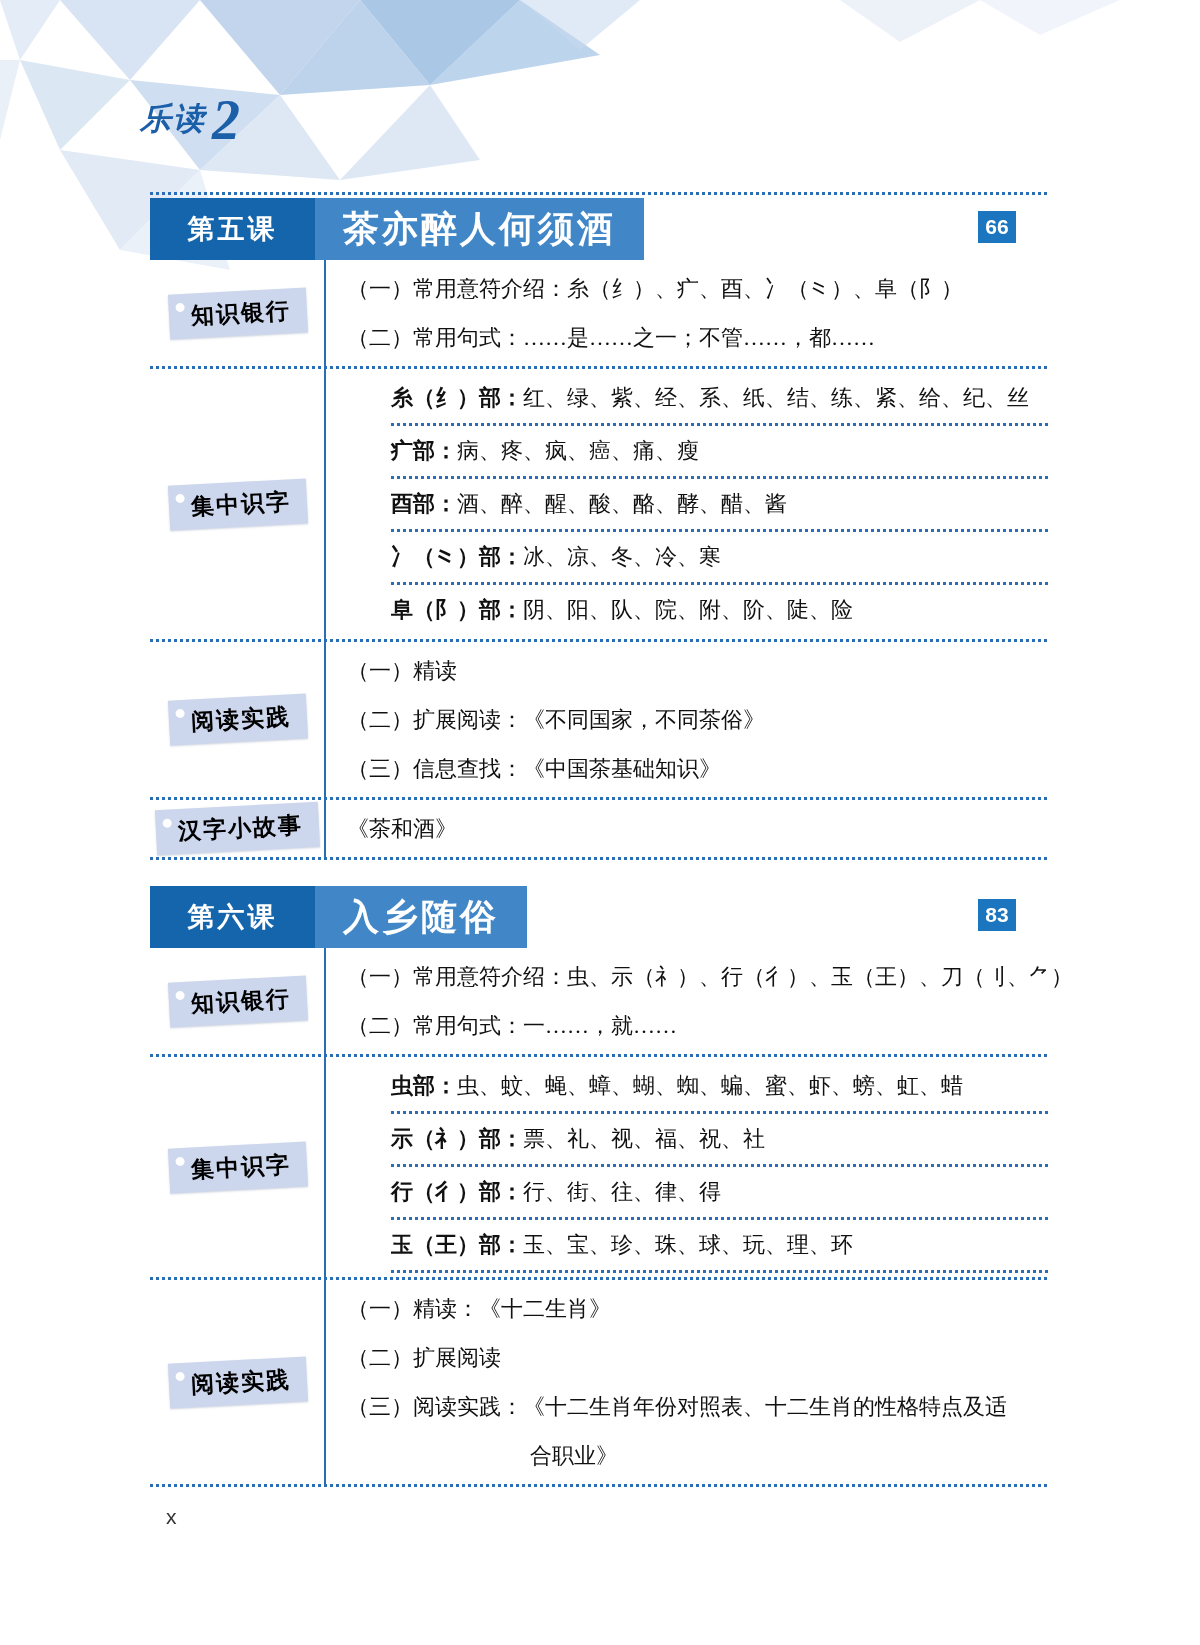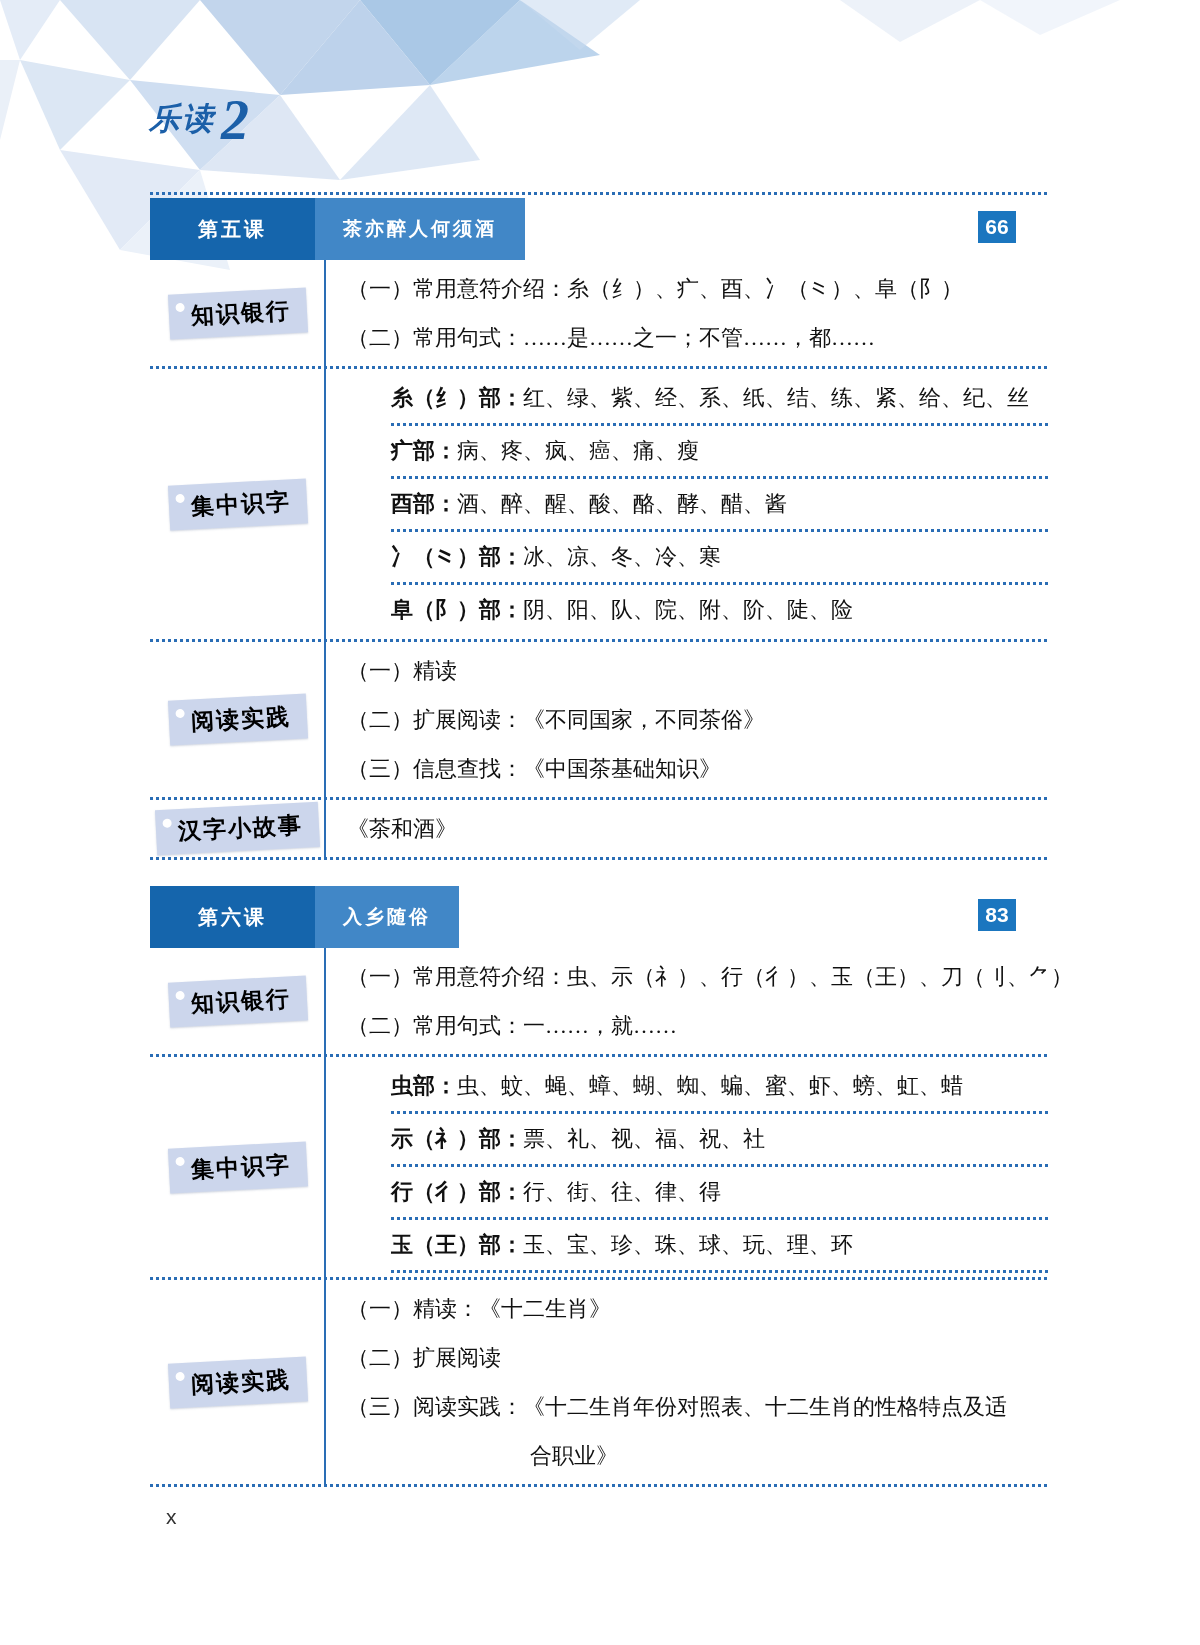--- a/index.html
+++ b/index.html
@@ -5,31 +5,31 @@
   :root{
     --dark-blue:#1565ac; --med-blue:#4187c7; --badge-blue:#1b76bf;
     --line:#2a6db5; --tag-bg:#ccd6ec; --logo-blue:#1b5fa8; --ink:#111;
   }
   html,body{margin:0;padding:0;}
   body{
     width:1200px;height:1645px;background:#fff;position:relative;overflow:hidden;
     font-family:"Liberation Sans",sans-serif;
   }
   .deco{position:absolute;left:0;top:0;pointer-events:none;}
-  .logo{position:absolute;left:149px;top:98px;color:var(--logo-blue);
+  .logo{position:absolute;left:140px;top:98px;color:var(--logo-blue);
     font-family:"Liberation Serif",serif;font-style:italic;font-weight:bold;}
   .logo .cn{font-size:31px;letter-spacing:2px;vertical-align:top;}
   .logo .num{font-size:56px;margin-left:6px;line-height:40px;display:inline-block;transform:translateY(2px);}
   .content{position:absolute;left:150px;top:192px;width:900px;}
   .dots{height:3px;background:repeating-linear-gradient(90deg,var(--line) 0 3px,transparent 3px 6px);}
   .section + .section{margin-top:26px;}
   .header{display:flex;height:62px;position:relative;margin-top:3px;}
   .lesson-box{width:165px;flex:none;background:var(--dark-blue);color:#fff;
-    font-size:20px;font-weight:bold;display:flex;align-items:center;justify-content:center;letter-spacing:3px;}
-  .title-box{background:var(--med-blue);color:#fff;font-size:19px;font-weight:bold;
+    font-size:27px;font-weight:bold;display:flex;align-items:center;justify-content:center;letter-spacing:3px;}
+  .title-box{background:var(--med-blue);color:#fff;font-size:36px;font-weight:bold;
     display:flex;align-items:center;padding:12px 28px;letter-spacing:3px;}
   .page-badge{position:absolute;right:34px;top:13px;width:38px;height:32px;background:var(--badge-blue);
     color:#fff;font-size:21px;font-weight:600;display:flex;align-items:center;justify-content:center;}
   .body{position:relative;}
   .body::before{content:'';position:absolute;left:174px;top:0;bottom:0;width:2px;background:var(--line);z-index:2;}
   .row{display:flex;}
   .label-cell{width:175px;flex:none;display:flex;align-items:center;justify-content:center;}
   .tag{position:relative;background:var(--tag-bg);transform:rotate(-3deg);
     padding:7px 16px 7px 22px;font-size:23px;font-weight:bold;color:#000;
     letter-spacing:2px;white-space:nowrap;box-shadow:0 1px 2px rgba(80,100,140,.25);}

